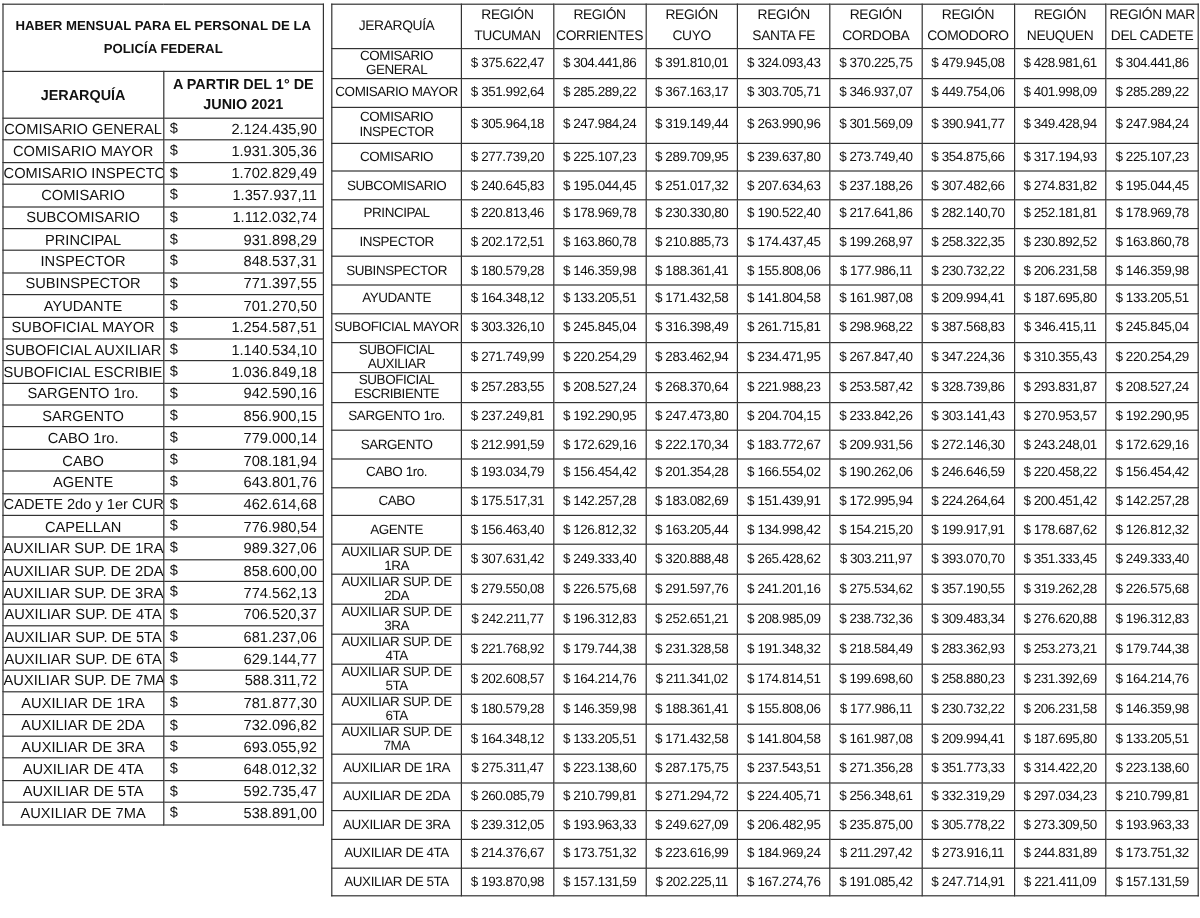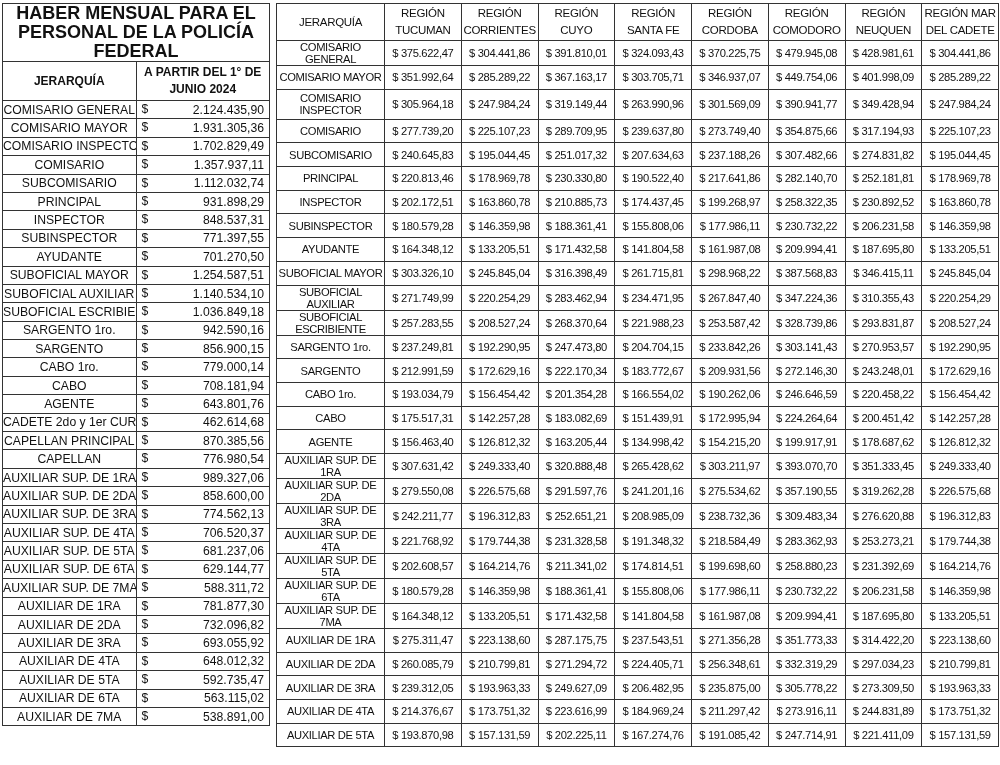--- a/index.html
+++ b/index.html
@@ -1,21 +1,21 @@
 <!DOCTYPE html>
 <html><head>
 <meta charset="utf-8">
 <style>
   html, body { margin: 0; padding: 0; background: #ffffff; }
   body { width: 1000px; height: 765px; position: relative; overflow: hidden; font-family: "Liberation Sans", sans-serif; color: #111; }
 
   
   #left { position: absolute; left: 2px; top: 3px; width: 268px; border-collapse: collapse; table-layout: fixed; }
   #left td, #left th { border: 1px solid #333; padding: 0; }
-  #left .title { height: 55px; font-weight: bold; font-size: 18px; text-align: center; line-height: 19px; }
+  #left .title { height: 55px; font-weight: bold; font-size: 11px; text-align: center; line-height: 19px; }
   #left .hdr th { height: 38px; font-size: 12px; font-weight: bold; text-align: center; line-height: 17px; }
   #left .hdr th.c1 { width: 158px; }
   #left tbody td { height: 17.4px; font-size: 12.2px; line-height: 16px; }
   #left td.rank { text-align: center; white-space: nowrap; overflow: hidden; }
   #left td.amt { position: relative; }
   #left td.amt .cur { position: absolute; left: 5px; top: 0; }
   #left td.amt .val { display: block; text-align: right; padding-right: 5px; }
 
   
   #right { position: absolute; left: 276px; top: 3px; width: 722px; border-collapse: collapse; table-layout: fixed; }
@@ -31,21 +31,21 @@
 </head>
 <body>
 
 <table id="left">
   <thead>
     <tr>
       <th colspan="2" class="title">HABER MENSUAL PARA EL PERSONAL DE LA POLICÍA FEDERAL</th>
     </tr>
     <tr class="hdr">
       <th class="c1">JERARQUÍA</th>
-      <th>A PARTIR DEL 1° DE JUNIO 2024</th>
+      <th>A PARTIR DEL 1° DE JUNIO 2021</th>
     </tr>
   </thead>
   <tbody id="left-body">
       <tr>
         <td class="rank">COMISARIO GENERAL</td>
         <td class="amt">
           <span class="cur">$</span>
           <span class="val">2.124.435,90</span>
         </td>
       </tr>
@@ -162,27 +162,20 @@
         </td>
       </tr>
       <tr>
         <td class="rank">CADETE 2do y 1er CURSO</td>
         <td class="amt">
           <span class="cur">$</span>
           <span class="val">462.614,68</span>
         </td>
       </tr>
       <tr>
-        <td class="rank">CAPELLAN PRINCIPAL</td>
-        <td class="amt">
-          <span class="cur">$</span>
-          <span class="val">870.385,56</span>
-        </td>
-      </tr>
-      <tr>
         <td class="rank">CAPELLAN</td>
         <td class="amt">
           <span class="cur">$</span>
           <span class="val">776.980,54</span>
         </td>
       </tr>
       <tr>
         <td class="rank">AUXILIAR SUP. DE 1RA</td>
         <td class="amt">
           <span class="cur">$</span>
@@ -257,27 +250,20 @@
         <td class="amt">
           <span class="cur">$</span>
           <span class="val">648.012,32</span>
         </td>
       </tr>
       <tr>
         <td class="rank">AUXILIAR DE 5TA</td>
         <td class="amt">
           <span class="cur">$</span>
           <span class="val">592.735,47</span>
-        </td>
-      </tr>
-      <tr>
-        <td class="rank">AUXILIAR DE 6TA</td>
-        <td class="amt">
-          <span class="cur">$</span>
-          <span class="val">563.115,02</span>
         </td>
       </tr>
       <tr>
         <td class="rank">AUXILIAR DE 7MA</td>
         <td class="amt">
           <span class="cur">$</span>
           <span class="val">538.891,00</span>
         </td>
       </tr>
     </tbody>

